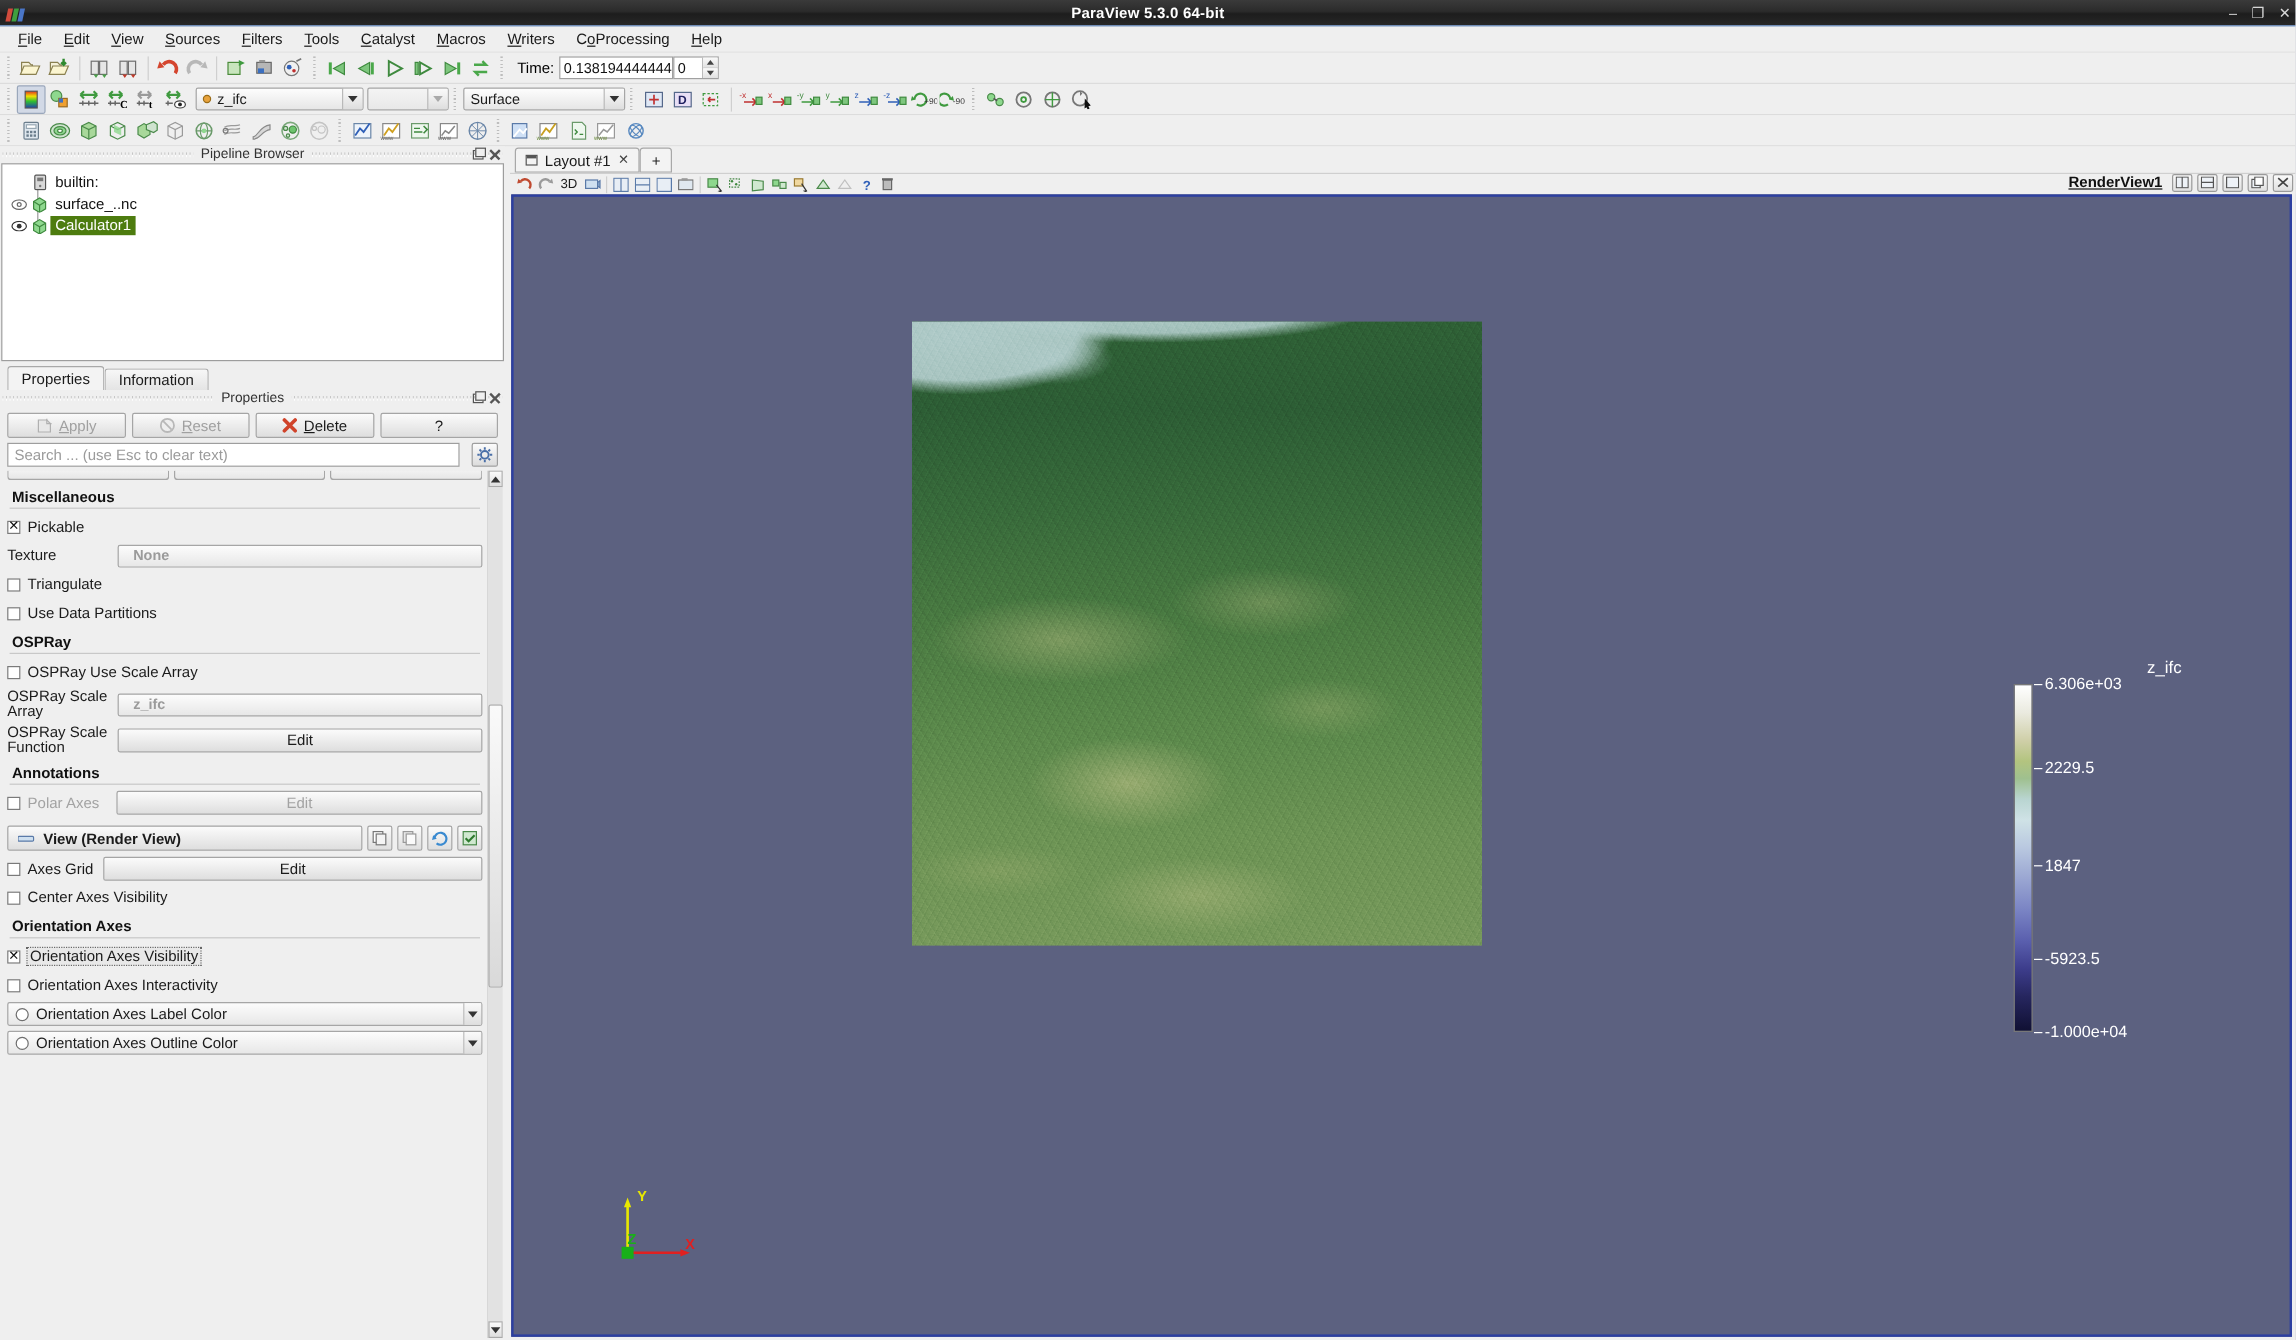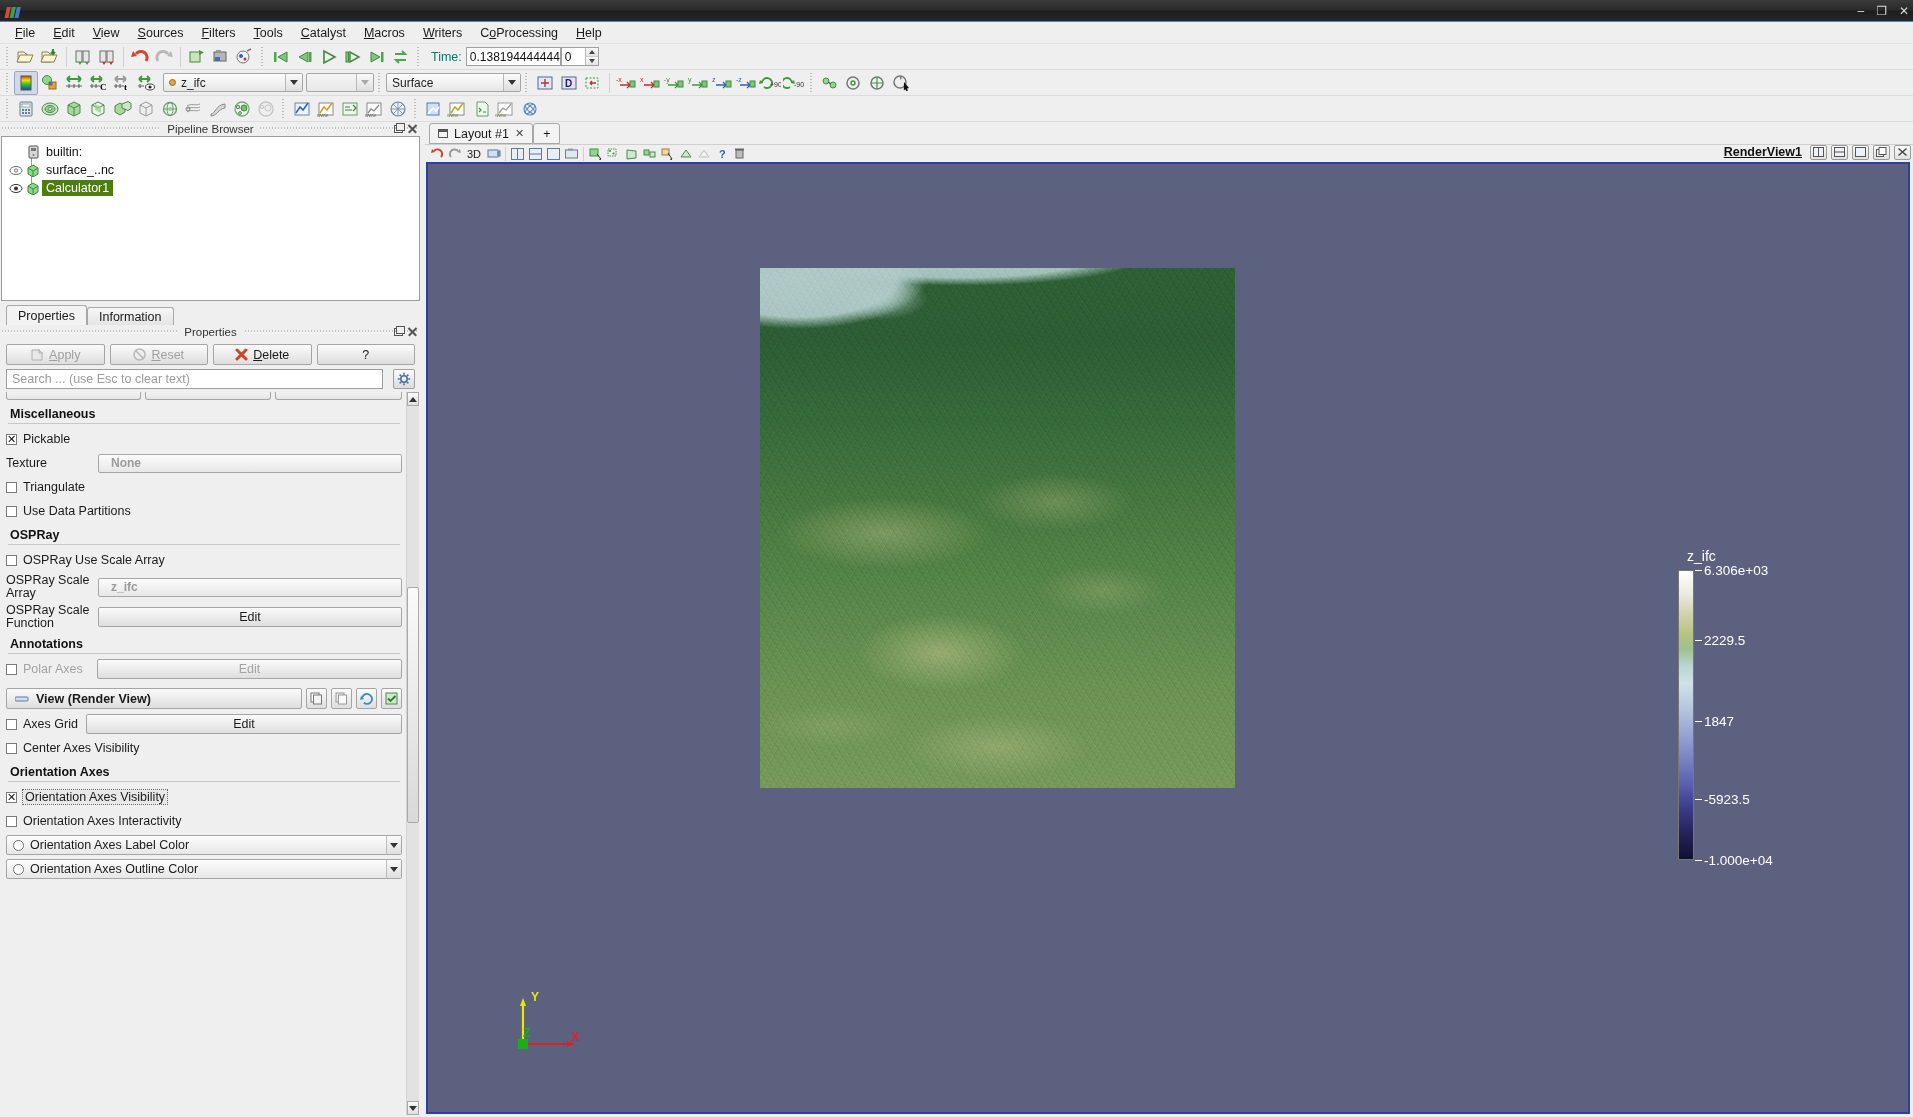--- a/index.html
+++ b/index.html
@@ -91,21 +91,21 @@
   }
   .combo .arrowbox::after {
     content:""; width:0;height:0;
     border-left:4px solid transparent;border-right:4px solid transparent;
     border-top:5px solid #333;
   }
   .combo.disabled { color:#9a9a9a; background:linear-gradient(to bottom,#f4f4f4,#e8e8e8); }
   .combo.disabled .arrowbox::after { border-top-color:#a9a9a9; }
   .dot-orange { width:7px;height:7px;border-radius:50%;background:#e8a33d;border:1px solid #9a6c18;margin-right:5px;flex:0 0 auto;}
 
-  .timelabel { font-size:12.5px; color:#0f766e; margin:0 4px 0 6px; }
+  .timelabel { font-size:12.5px; color:#000000; margin:0 4px 0 6px; }
   .timefield {
     height:19px; width:95px; border:1px solid #a0a0a0; background:#fff;
     font-size:12px; color:#111; padding:0 3px; display:flex; align-items:center;
     overflow:hidden; white-space:nowrap;
   }
   .spin {
     height:19px; width:38px; border:1px solid #a0a0a0; background:#fff;
     display:flex; align-items:center; font-size:12px; color:#111; padding-left:3px;
     position:relative;
   }
@@ -309,21 +309,21 @@
   
   .viewtoolbar {
     height:18px; display:flex; align-items:center;
     background:#efefef; border-top:1px solid #cfcfcf;
     padding-left:3px; gap:1px;
   }
   .vtb { width:17px;height:16px; display:flex;align-items:center;justify-content:center;}
   .vtb3d { font-size:11px; color:#1b1b1b; padding:0 3px; }
 
   
-  #renderwrap { flex:1; position:relative; padding:0 3px 17px 1px; }
+  #renderwrap { flex:1; position:relative; padding:0 3px 17px 1px;text-align:right; }
   #renderframe {
     position:absolute; left:1px; right:3px; top:0; bottom:3px;
     border:2px solid #2c3fa0; background:#5c6180;
     overflow:hidden;
   }
   #viewheader {
     position:absolute; right:2px; top:-19px; height:18px;
     display:flex; align-items:center; gap:4px; z-index:5;
   }
   #viewheader .vname {
@@ -383,20 +383,21 @@
 </style>
 </head>
 <body>
 
 <div id="titlebar">
   <div class="applogo">
       <i></i>
       <i></i>
       <i></i>
     </div>
+  <div class="title">ParaView 5.3.0 64-bit</div>
   <div class="winbtns">
     <span>–</span>
     <span>❐</span>
     <span>✕</span>
   </div>
 </div>
 
 <div id="menubar">
   <div class="mi"><u>F</u>ile</div>
   <div class="mi"><u>E</u>dit</div>

